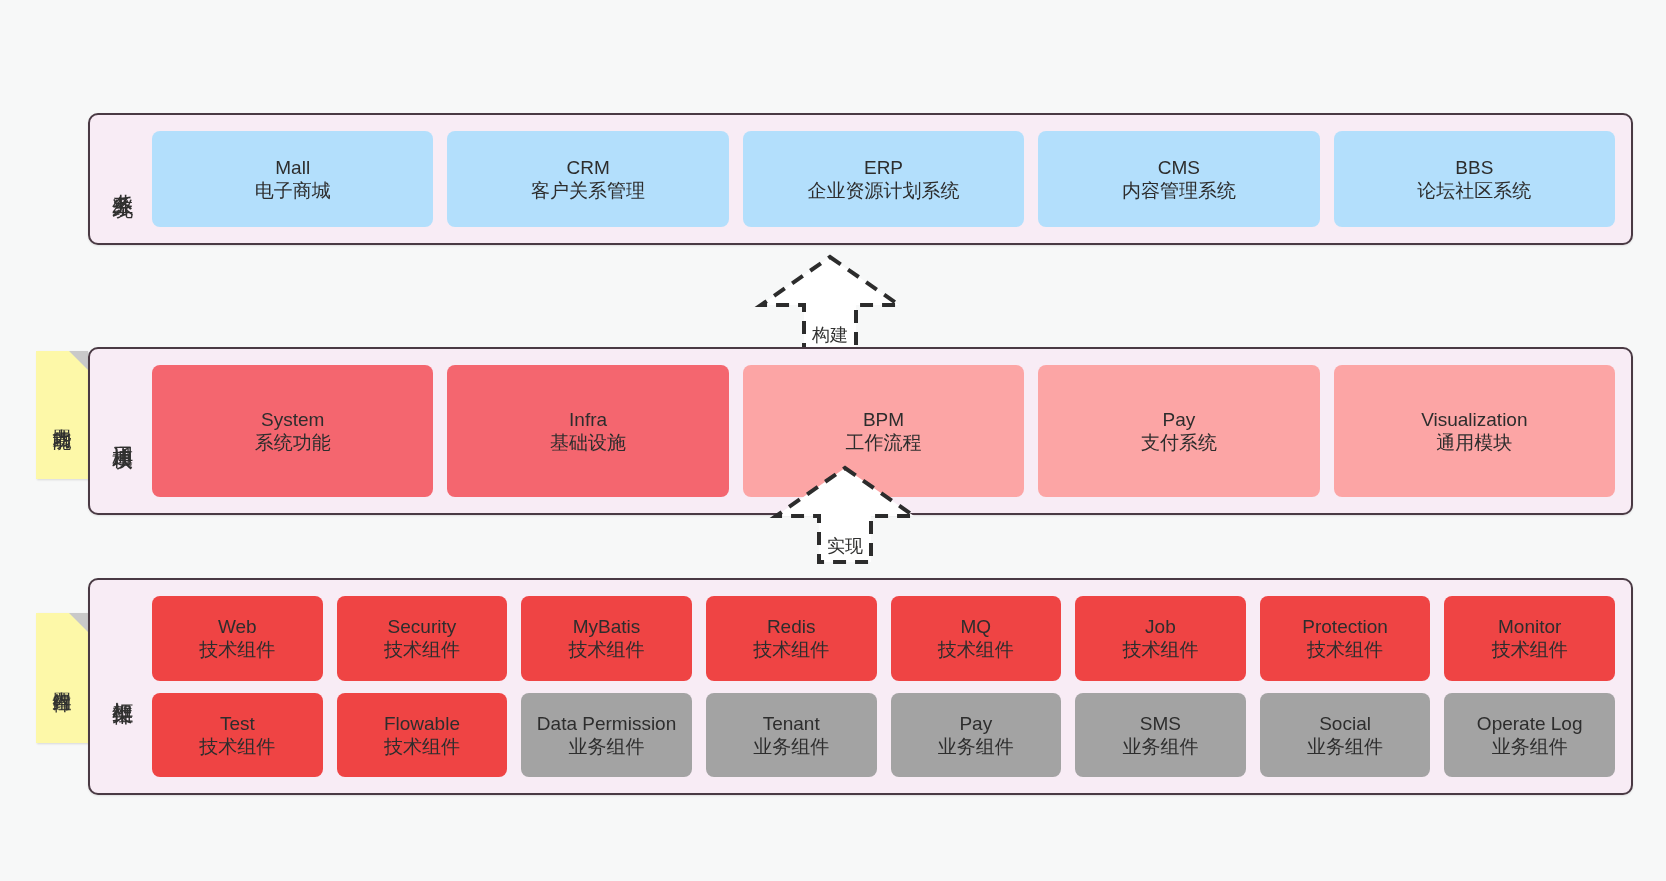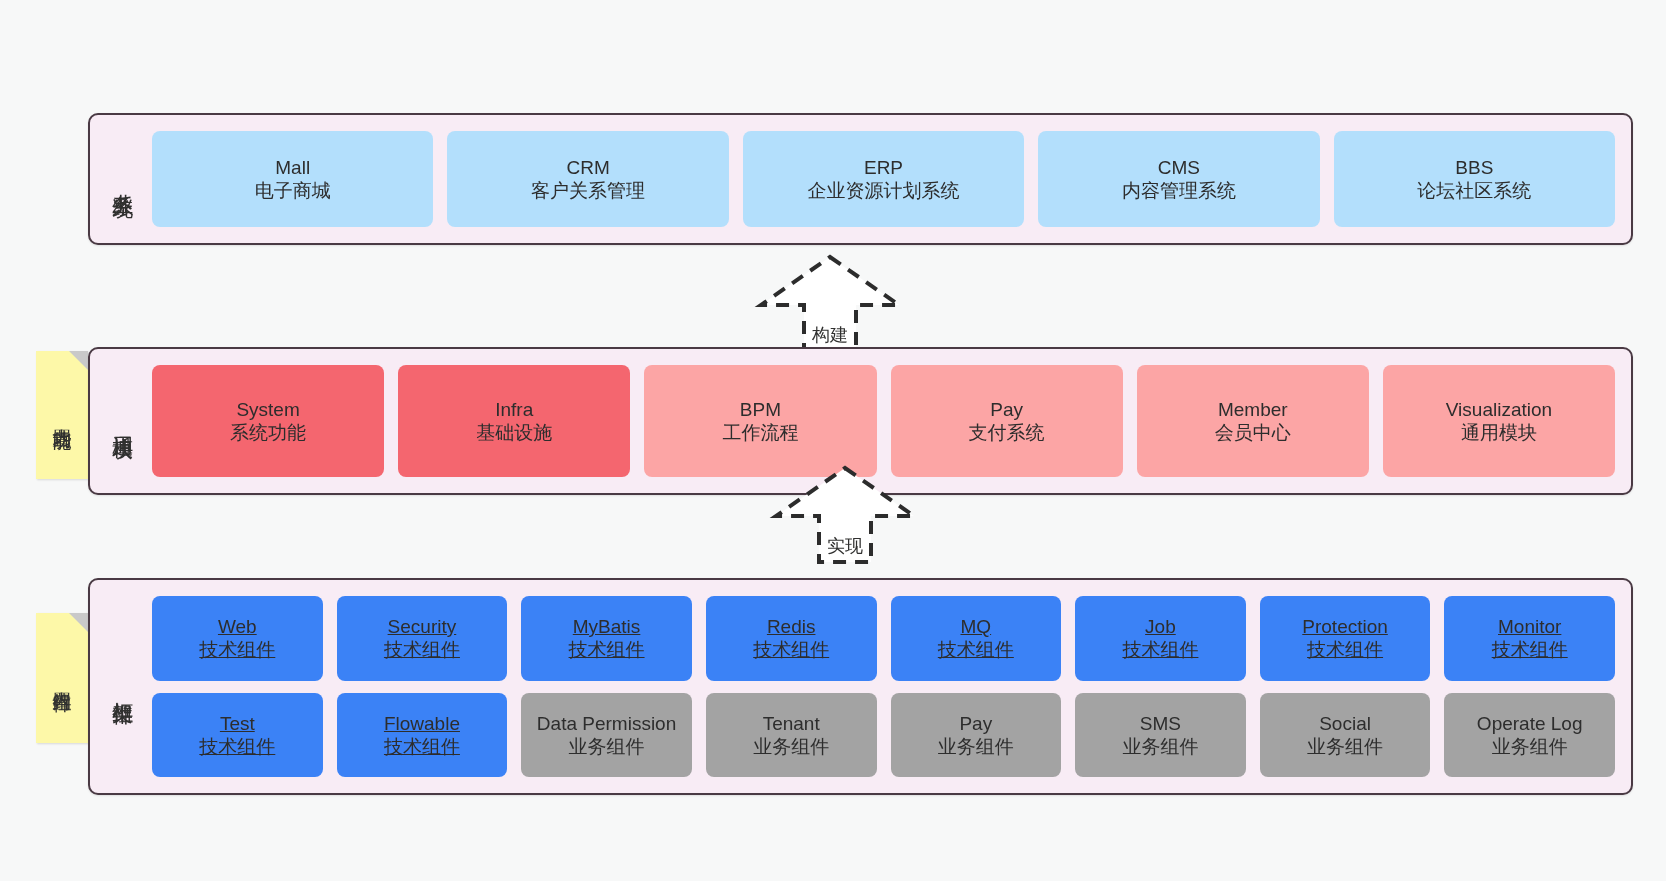--- a/index.html
+++ b/index.html
@@ -90,26 +90,26 @@
     color: #2d2d2d;
     box-sizing: border-box;
     padding: 4px 6px;
   }
   .card .ttl { display: block; }
   .card .sub { display: block; }
 
   .c-blue  { background: #b3dffc; }
   .c-red   { background: #f4666f; }
   .c-pink  { background: #fca5a5; }
-  .c-green { background: #3b82f6; text-decoration: underline; }
+  .c-green { background: #ef4444; }
   .c-mint  { background: #a3a3a3; }
 
   
   #layer-business  { left: 88px;  top: 113px; width: 1545px; height: 132px; }
-  #layer-common    { left: 88px;  top: 347px; width: 1545px; height: 148px; }
+  #layer-common    { left: 88px;  top: 347px; width: 1545px; height: 168px; }
   #layer-framework { left: 88px;  top: 578px; width: 1545px; height: 217px; }
 
   #layer-business .card  { min-height: 74px; }
   #layer-common .card    { min-height: 82px; }
   #layer-framework .card { min-height: 74px; }
 
   
   .note {
     position: absolute;
     width: 52px;
@@ -220,24 +220,20 @@
           </div>
           <div class="card c-pink">
             <span class="ttl">BPM</span>
             <span class="sub">工作流程</span>
           </div>
           <div class="card c-pink">
             <span class="ttl">Pay</span>
             <span class="sub">支付系统</span>
           </div>
           <div class="card c-pink">
-            <span class="ttl">Member</span>
-            <span class="sub">会员中心</span>
-          </div>
-          <div class="card c-pink">
             <span class="ttl">Visualization</span>
             <span class="sub">通用模块</span>
           </div>
         </div>
       </div>
     </div>
   </div>
 
   <div class="arrow" id="arrow-implement">
     <svg viewBox="0 0 150 100" preserveAspectRatio="none" aria-hidden="true">

